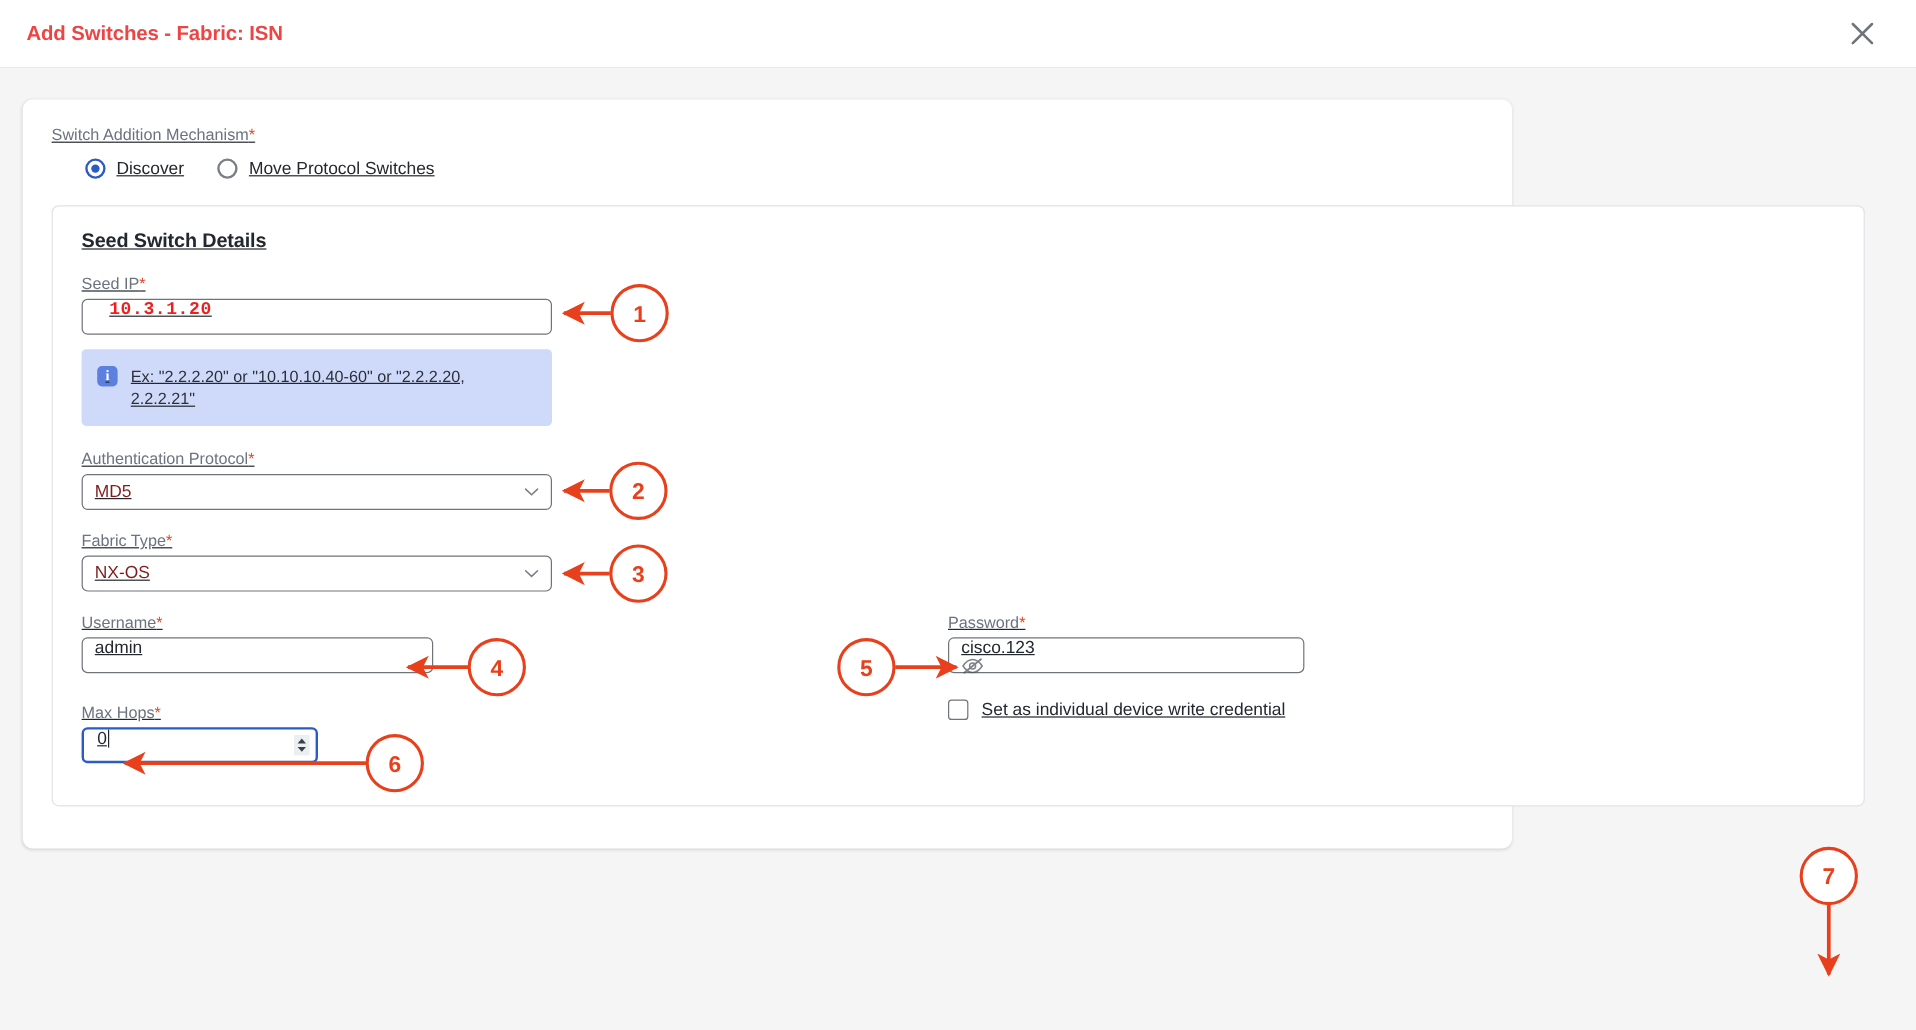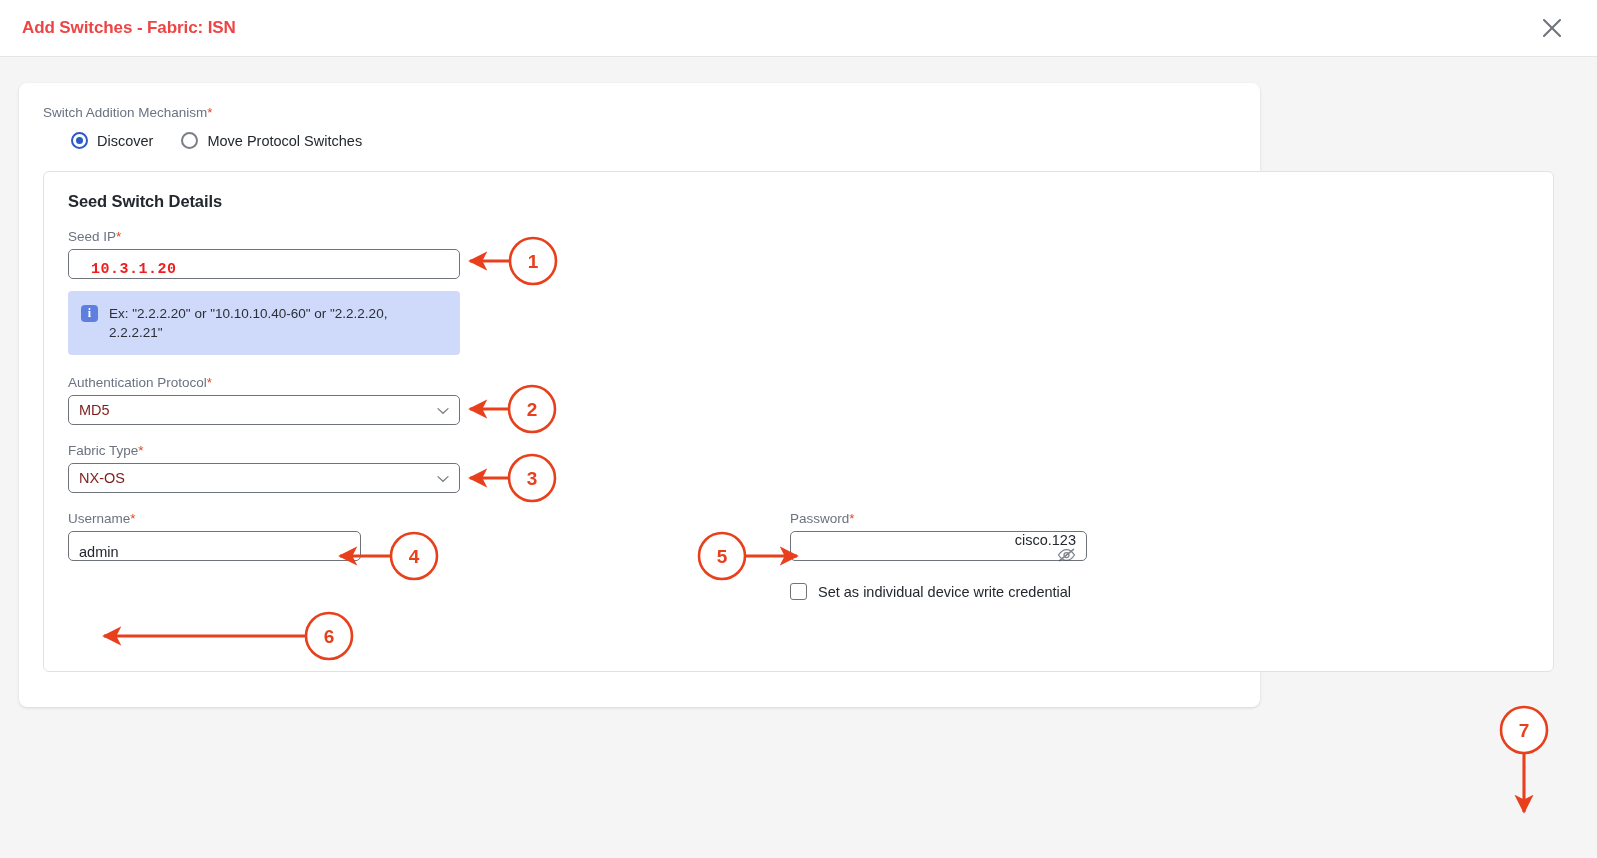--- a/index.html
+++ b/index.html
@@ -66,20 +66,21 @@
   
   .outer-card {
     background: #ffffff;
     border-radius: 8px;
     box-shadow: 0 1px 3px rgba(0,0,0,0.13);
     padding: 22px 24px 24px 24px;
     box-sizing: border-box;
     width: 1241px;
     height: 624px;
     position: relative;
+    text-decoration: underline;
   }
 
   .field-group-label {
     font-size: 13.5px;
     color: #6b7280;
     margin-bottom: 4px;
   }
   .req { color: #e8441f; }
 
   .radio-row {
@@ -148,21 +149,21 @@
     box-sizing: border-box;
     border: 1px solid #6f747b;
     border-radius: 5px;
     padding: 0 10px;
     font-size: 14.5px;
     font-family: "Liberation Sans", sans-serif;
     color: #23282e;
     background: #fff;
     outline: none;
     display: flex;
-    align-items: flex-end;
+    align-items: flex-start;
   }
   .txt-input.mono-red {
     font-family: "Liberation Mono", monospace;
     color: #ef1f1f;
     font-size: 15px;
     font-weight: bold;
     padding-left: 22px;
     letter-spacing: 0.5px;
   }
   .txt-input.narrow { width: 293px; }
@@ -411,20 +412,37 @@
 
         <div class="two-col" style="margin-top:18px;">
           <div class="col-left">
             <label class="form-label">
               <span>Username</span><span class="req">*</span>
             </label>
             <div class="txt-input narrow">
               <span>admin</span>
             </div>
 
+            <div style="margin-top:25px;">
+              <label class="form-label">
+                <span>Max Hops</span><span class="req">*</span>
+              </label>
+              <div style="position:relative; width:197px;">
+                <div class="txt-input focused">
+                  <span>0</span>
+                    <span class="caret"></span>
+                </div>
+                <span class="spinner">
+                  <svg width="9" height="13" viewBox="0 0 9 13">
+                    <path d="M4.5 1 L8 5 L1 5 Z" fill="#3c4149"></path>
+                    <path d="M4.5 12 L8 8 L1 8 Z" fill="#3c4149"></path>
+                  </svg>
+                </span>
+              </div>
+            </div>
           </div>
 
           <div class="col-right">
             <label class="form-label">
               <span>Password</span><span class="req">*</span>
             </label>
             <div class="txt-input pw">
               <span>cisco.123</span>
               <span class="eye-icon">
                 <svg width="19" height="14" viewBox="0 0 19 14">

